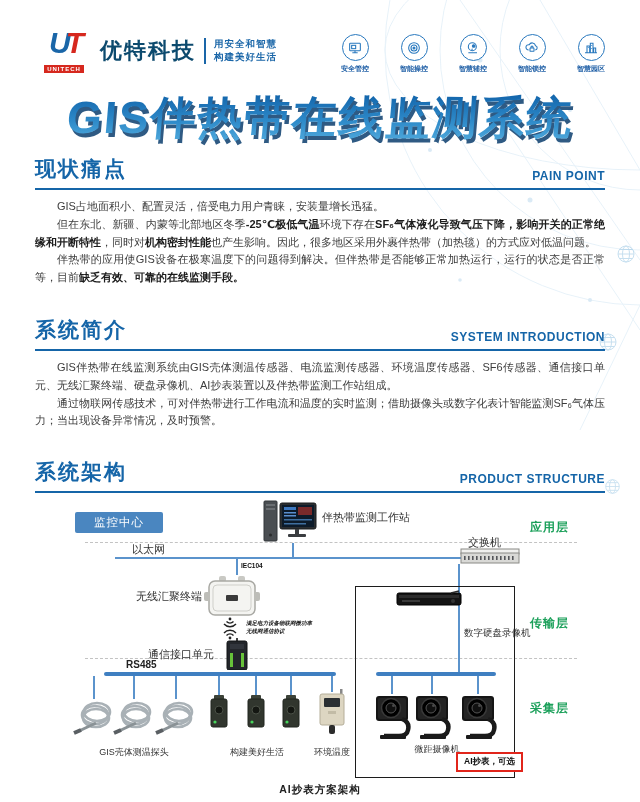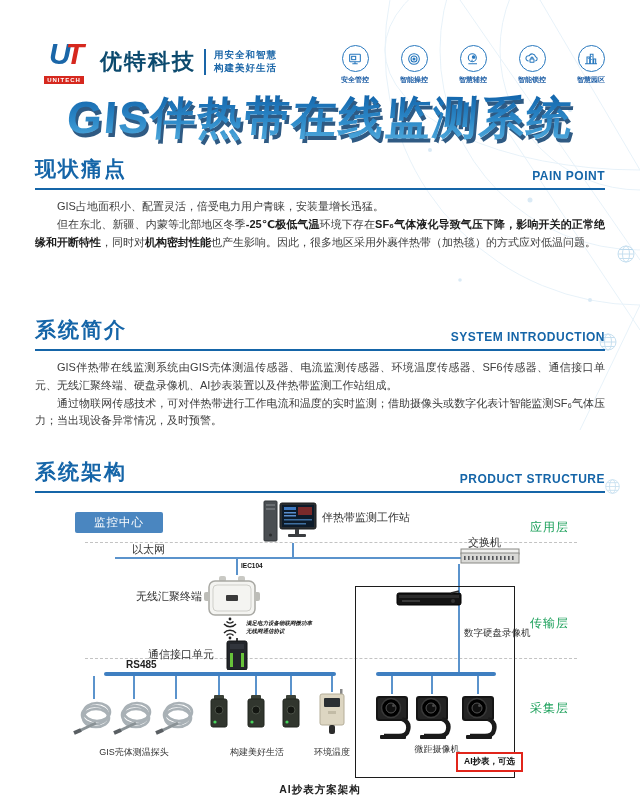--- a/index.html
+++ b/index.html
@@ -6,21 +6,21 @@
   html,body { width:640px; height:802px; }
   body {
     position:relative; overflow:hidden; background:#ffffff;
     font-family:"Liberation Sans","DejaVu Sans",sans-serif; color:#333;
   }
   
   .bg-deco { position:absolute; top:0; right:0; width:300px; height:430px; opacity:.55; pointer-events:none; }
   .mini-globe { position:absolute; opacity:.5; pointer-events:none; }
 
   
-  .header { position:absolute; top:15px; left:0; width:640px; height:86px; }
+  .header { position:absolute; top:4px; left:0; width:640px; height:86px; }
   .logo-wrap { position:absolute; left:36px; top:24px; display:flex; align-items:center; }
   .logo-mark { width:56px; text-align:center; line-height:1; }
   .logo-ut { font-weight:900; font-style:italic; font-size:30px; letter-spacing:-5px; }
   .logo-ut .u { color:#1a66a8; }
   .logo-ut .t { color:#d6281e; }
   .logo-sub { display:inline-block; margin-top:1px; background:#d6281e; color:#fff; font-size:6px; font-weight:700; letter-spacing:1px; padding:1px 3px; }
   .logo-cn { font-size:22px; font-weight:700; color:#0c4a6e; letter-spacing:2px; margin-left:8px; }
   .logo-div { width:2px; height:26px; background:#1a66a8; margin:0 8px; }
   .logo-slogan { font-size:9.5px; font-weight:700; color:#1a66a8; line-height:1.35; letter-spacing:1px; }
   .nav-icons { position:absolute; right:28px; top:30px; display:flex; gap:17px; }
@@ -45,21 +45,21 @@
   .sec-body { margin-top:8px; }
   .para { font-size:11px; line-height:1.62; color:#3c3c3c; text-indent:2em; text-align:justify; }
   .b { font-weight:900; color:#1c1c1c; }
 
   
   .diagram { position:absolute; top:495px; left:0; width:640px; height:307px; font-size:11px; }
   .abs { position:absolute; }
   .dash-line { position:absolute; left:85px; width:492px; border-top:1px dashed #c3c3c3; }
   .mc-box { position:absolute; left:75px; top:17px; width:88px; height:21px; background:#4a86c0; color:#fff;
     font-size:11.5px; display:flex; align-items:center; justify-content:center; letter-spacing:1px; border-radius:2px; }
-  .green-layer { position:absolute; left:530px; color:#1ba05a; font-weight:400; font-size:12px; letter-spacing:1px; }
+  .green-layer { position:absolute; left:530px; color:#1ba05a; font-weight:700; font-size:12px; letter-spacing:1px; }
   .blue-hline { position:absolute; height:2px; background:#5b93cc; }
   .blue-vline { position:absolute; width:2px; background:#5b93cc; }
   .bus { position:absolute; height:4px; background:#3f7fc1; border-radius:2px; }
   .dlabel { position:absolute; color:#333; white-space:nowrap; }
   .dlabel-c { position:absolute; color:#333; text-align:center; font-size:9px; }
   .iec { position:absolute; left:241px; top:67px; font-size:6.5px; font-weight:900; color:#111; }
   .proto-note { position:absolute; left:246px; top:124px; font-size:5.5px; font-weight:700; font-style:italic; color:#222; line-height:1.5; }
   .panel-rect { position:absolute; left:355px; top:91px; width:160px; height:192px; border:1.5px solid #1c1c1c; }
   .red-box { position:absolute; left:456px; top:257px; border:2px solid #e1251b; background:#fff; padding:2px 6px;
     font-size:8.5px; font-weight:900; color:#111; white-space:nowrap; }
@@ -183,20 +183,21 @@
 </div>
 
 <div class="section" style="top:155px;">
   <div class="sec-head">
     <span class="sec-title">现状痛点</span>
     <span class="sec-title-en">PAIN POINT</span>
   </div>
   <div class="sec-body">
     <p class="para"><span>GIS占地面积小、配置灵活，倍受电力用户青睐，安装量增长迅猛。</span></p>
     <p class="para"><span>但在东北、新疆、内蒙等北部地区冬季</span><span class="b">-25℃极低气温</span><span>环境下存在</span><span class="b">SF₆气体液化导致气压下降，影响开关的正常绝缘和开断特性</span><span>，同时对</span><span class="b">机构密封性能</span><span>也产生影响。因此，很多地区采用外裹伴热带（加热毯）的方式应对低温问题。</span></p>
+    <p class="para"><span>伴热带的应用使GIS设备在极寒温度下的问题得到解决。但伴热带是否能够正常加热运行，运行的状态是否正常等，目前</span><span class="b">缺乏有效、可靠的在线监测手段。</span></p>
   </div>
 </div>
 
 <div class="section" style="top:316px;">
   <div class="sec-head">
     <span class="sec-title">系统简介</span>
     <span class="sec-title-en">SYSTEM INTRODUCTION</span>
   </div>
   <div class="sec-body">
     <p class="para"><span>GIS伴热带在线监测系统由GIS壳体测温传感器、电流监测传感器、环境温度传感器、SF6传感器、通信接口单元、无线汇聚终端、硬盘录像机、AI抄表装置以及伴热带监测工作站组成。</span></p>

